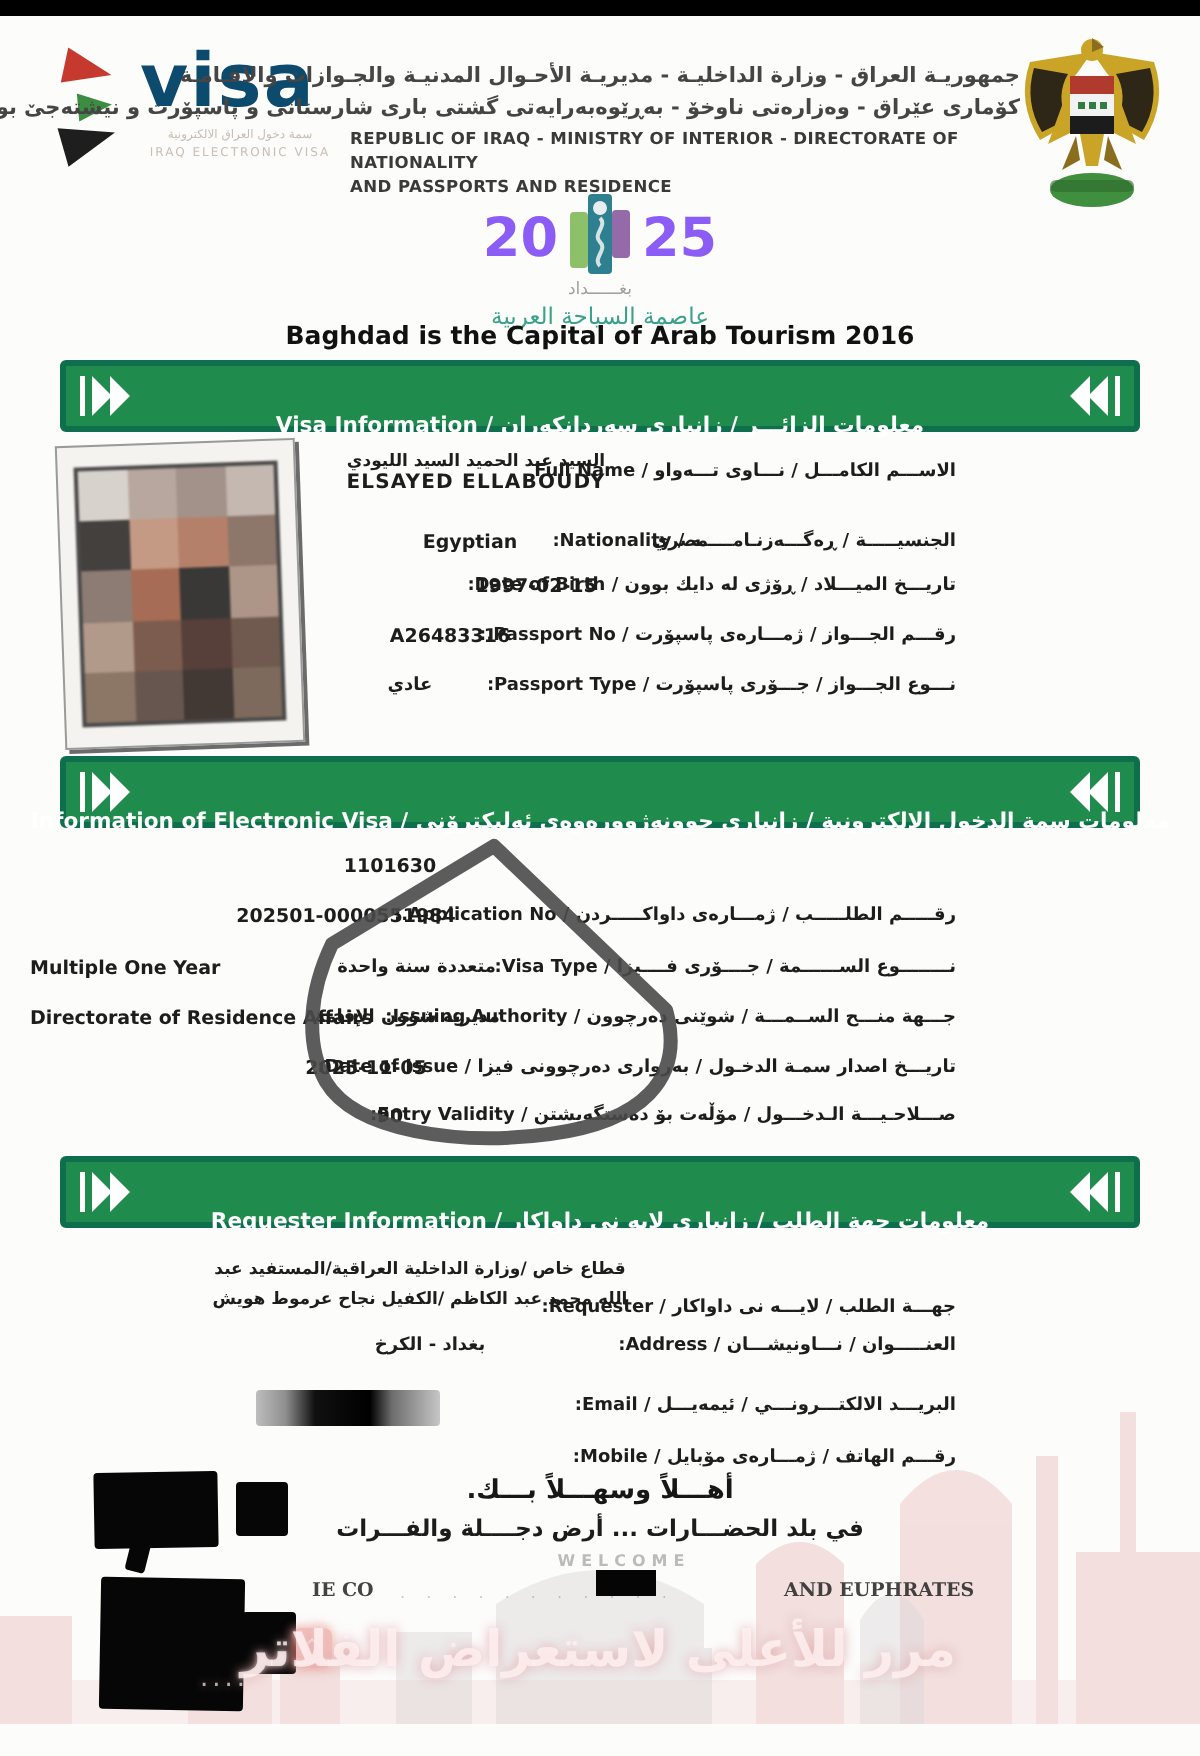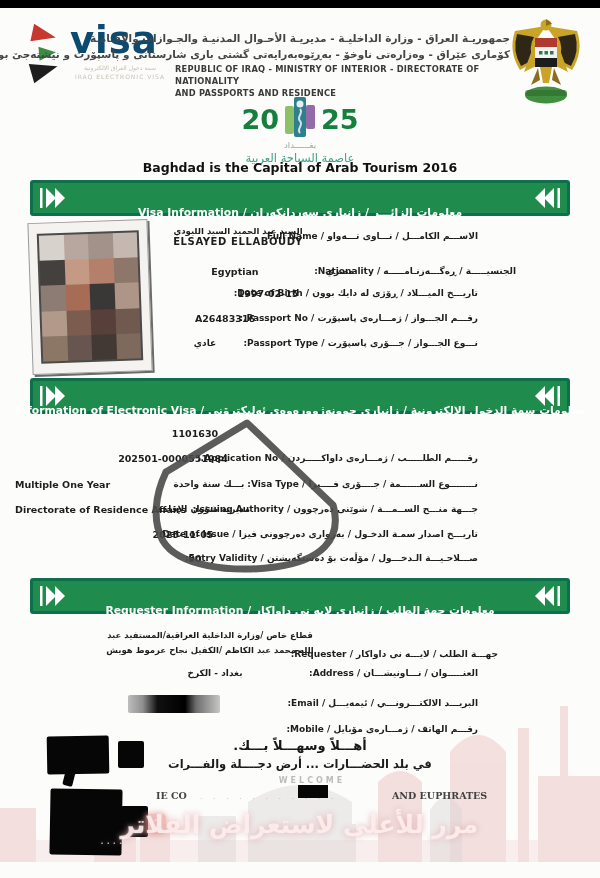--- a/index.html
+++ b/index.html
@@ -18,21 +18,21 @@
   .visa-sub-en{position:absolute;left:42px;top:49px;width:96px;font-size:6px;color:#c8c0b4;text-align:center;letter-spacing:1px;}
 
   .ministry{position:absolute;left:175px;top:30px;width:335px;text-align:left;}
   .ministry .ar{direction:rtl;font-size:10.5px;font-weight:700;color:#454545;line-height:1.55;white-space:nowrap;}
   .ministry .en{font-size:8.3px;font-weight:700;color:#3a3a3a;line-height:1.5;letter-spacing:.2px;}
 
   .coat{position:absolute;right:14px;top:16px;}
 
   .tourism{position:absolute;left:0;top:94px;width:600px;text-align:center;}
   .tourism-top{display:flex;justify-content:center;align-items:center;gap:4px;}
-  .tourism-num{font-size:27px;font-weight:700;color:#15803d;line-height:1;}
+  .tourism-num{font-size:27px;font-weight:700;color:#8b5cf6;line-height:1;}
   .tourism-city{direction:rtl;font-size:8.5px;color:#a0a0a0;letter-spacing:2px;margin-top:-4px;}
   .tourism-cap{direction:rtl;font-size:11.5px;font-weight:400;color:#3aa18b;margin-top:1px;}
 
   .tagline{position:absolute;left:0;top:160px;width:600px;text-align:center;font-size:12.5px;font-weight:700;color:#111;}
 
   
   .banner{position:absolute;left:30px;width:534px;height:30px;background:var(--banner-green,#1f8b4c);
           border:3px solid var(--banner-border,#0e6f4e);border-radius:3px;
           display:flex;align-items:center;justify-content:center;}
   .banner-text{color:#fff;font-weight:700;font-size:10.8px;direction:rtl;white-space:nowrap;margin-top:28px;}
@@ -45,33 +45,33 @@
   .row{position:absolute;left:0;width:496px;height:22px;}
   .lbl{position:absolute;right:18px;top:0;direction:rtl;text-align:right;font-size:9px;font-weight:700;color:#1d1d1d;white-space:nowrap;}
   .ven{position:absolute;top:0;font-size:9.5px;font-weight:700;color:#1d1d1d;white-space:nowrap;text-align:center;}
   .var{position:absolute;top:0;direction:rtl;font-size:9px;font-weight:700;color:#1d1d1d;white-space:nowrap;text-align:center;}
 
   #row-fullname{top:226px;height:32px;}
   #row-fullname .stack{position:absolute;left:138px;top:0;width:200px;text-align:center;}
   #row-fullname .stack .ar{direction:rtl;font-size:8.5px;font-weight:700;}
   #row-fullname .stack .en{font-size:10px;font-weight:700;letter-spacing:.6px;}
   #row-fullname .lbl{top:5px;}
-  #row-nationality{top:266px;padding-left:38px;} #row-nationality .ven{left:180px;width:110px;} #row-nationality .var{left:320px;width:40px;}
+  #row-nationality{top:266px;} #row-nationality .ven{left:180px;width:110px;} #row-nationality .var{left:320px;width:40px;}
   #row-dob{top:288px;} #row-dob .ven{left:150px;width:150px;padding-left:43px;}
   #row-passno{top:313px;} #row-passno .ven{left:150px;width:150px;}
   #row-passtype{top:338px;} #row-passtype .var{left:170px;width:70px;}
 
   #row-evisa{top:428px;} #row-evisa .ven{left:130px;width:130px;}
   #row-appno{top:453px;} #row-appno .ven{left:103px;width:140px;}
   #row-visatype{top:479px;} #row-visatype .ven{left:15px;text-align:right;} #row-visatype .var{left:170px;width:78px;}
   #row-issuing{top:504px;} #row-issuing .ven{left:15px;text-align:left;} #row-issuing .var{left:168px;width:82px;}
   #row-doi{top:529px;} #row-doi .ven{left:128px;width:110px;}
   #row-validity{top:553px;} #row-validity .ven{left:140px;width:110px;}
 
-  #row-requester{top:628px;height:36px;padding-left:20px;}
+  #row-requester{top:628px;height:36px;}
   #row-requester .vblock{position:absolute;left:85px;top:0;width:250px;direction:rtl;text-align:center;font-size:8.5px;font-weight:700;line-height:1.75;}
   #row-requester .lbl{top:21px;}
   #row-address{top:668px;} #row-address .var{left:175px;width:80px;}
   #row-email{top:695px;} #row-email .lbl{top:3px;}
   .redact-email{position:absolute;left:128px;top:0;width:92px;height:18px;border-radius:2px;
      background:linear-gradient(90deg,#bdbdbd 0%,#8f8f8f 16%,#101010 32%,#000 62%,#6e6e6e 74%,#c6c6c6 100%);}
   #row-mobile{top:724px;}
 
   
   .photo{position:absolute;left:30px;top:221px;width:118px;height:150px;background:#f5f3f0;
@@ -266,21 +266,21 @@
     <div class="ven">1101630</div>
   </div>
 
   <div class="row" id="row-appno">
     <div class="ven">202501-0000551984</div>
     <div class="lbl">رقـــــم الطلـــــب / ژمـــارەى داواكـــــردن / Application No.:</div>
   </div>
 
   <div class="row" id="row-visatype">
     <div class="ven">Multiple One Year</div>
-    <div class="var">بـــك سنة واحدة</div>
+    <div class="var">متعددة سنة واحدة</div>
     <div class="lbl">نــــــــوع الســــــمة / جــــۆرى فــــيزا / Visa Type:</div>
   </div>
 
   <div class="row" id="row-issuing">
     <div class="ven">Directorate of Residence Affairs</div>
     <div class="var">مديرية شؤون الإقامة</div>
     <div class="lbl">جـــهة منـــح الســمـــة / شوێنى دەرچوون / Issuing Authority:</div>
   </div>
 
   <div class="row" id="row-doi">

